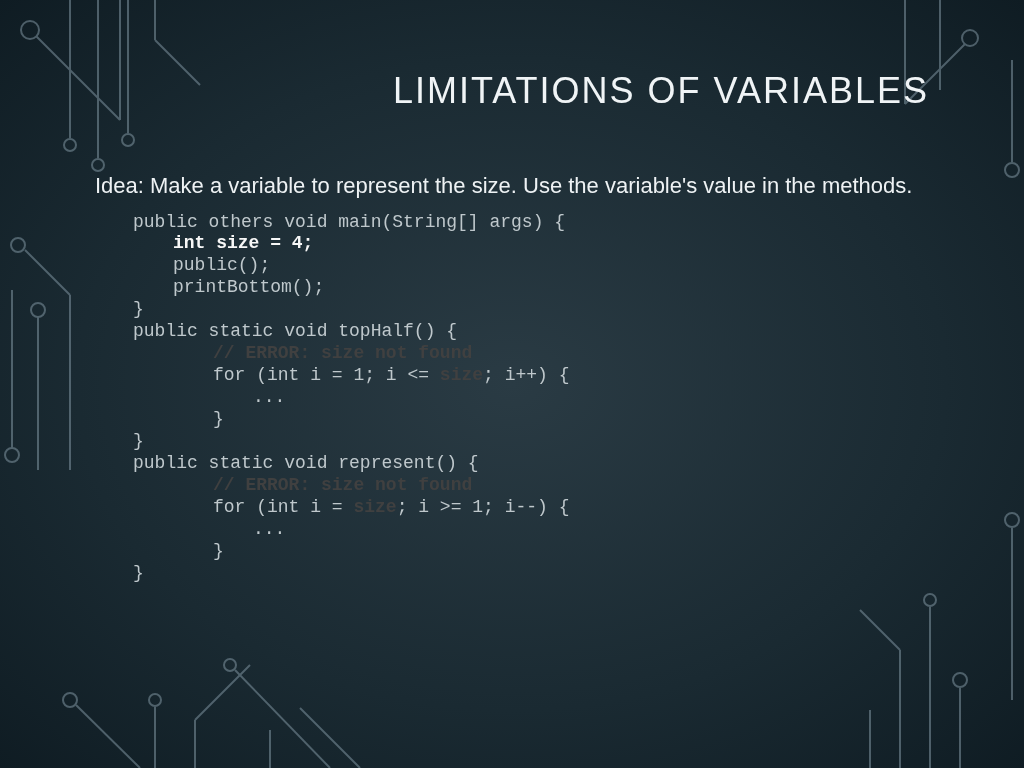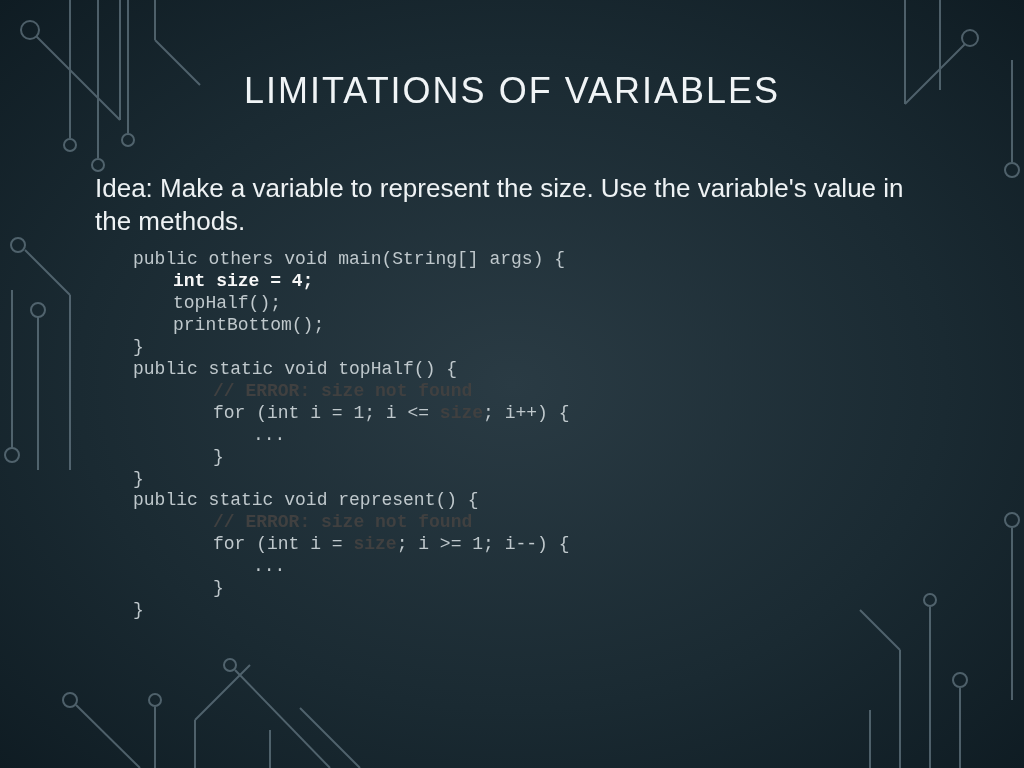--- a/index.html
+++ b/index.html
@@ -9,25 +9,25 @@
     font-family: "Century Gothic", "Futura", Arial, sans-serif;
     color: #e8eef2;
     position: relative;
   }
   .circuits { position: absolute; inset: 0; pointer-events: none; z-index: 0; }
   .content { position: relative; z-index: 1; padding: 70px 95px 40px 95px; }
   h1 {
     font-weight: 400;
     letter-spacing: 2px;
     font-size: 36px;
-    text-align: center;
+    text-align: right;
     color: #f0f4f6;
     margin-bottom: 60px;
   }
-  .prose { font-size: 26px; font-weight: 400; line-height: 1.25; color: #eef2f4; }
+  .prose { font-size: 22px; font-weight: 400; line-height: 1.25; color: #eef2f4; }
   .prose p { margin-bottom: 12px; }
   pre.code {
     font-family: "Courier New", monospace;
     font-size: 18px;
     line-height: 1.22;
     color: #bfc8cc;
     margin-top: 8px;
     margin-left: 38px;
     white-space: pre;
   }
@@ -96,21 +96,21 @@
 
 <div class="content">
   <h1>LIMITATIONS OF VARIABLES</h1>
 
   <div class="prose">
     <p>Idea: Make a variable to represent the size. Use the variable's value in the methods.</p>
   </div>
 
   <pre class="code"><span>public others void main(String[] args) {</span>
 <span class="ind1 hl-wb">int size = 4;</span>
-<span class="ind1">topHalf();</span>
+<span class="ind1">public();</span>
 <span class="ind1">printBottom();</span>
 <span>}</span>
 <span>public static void topHalf() {</span>
 <span class="ind2 hl-yb">// ERROR: size not found</span>
 <span class="ind2"><span>for (int i = 1; i &lt;= </span><span class="hl-yb">size</span><span>; i++) {</span></span>
 <span class="ind3">...</span>
 <span class="ind2">}</span>
 <span>}</span>
 <span>public static void represent() {</span>
 <span class="ind2 hl-yb">// ERROR: size not found</span>

